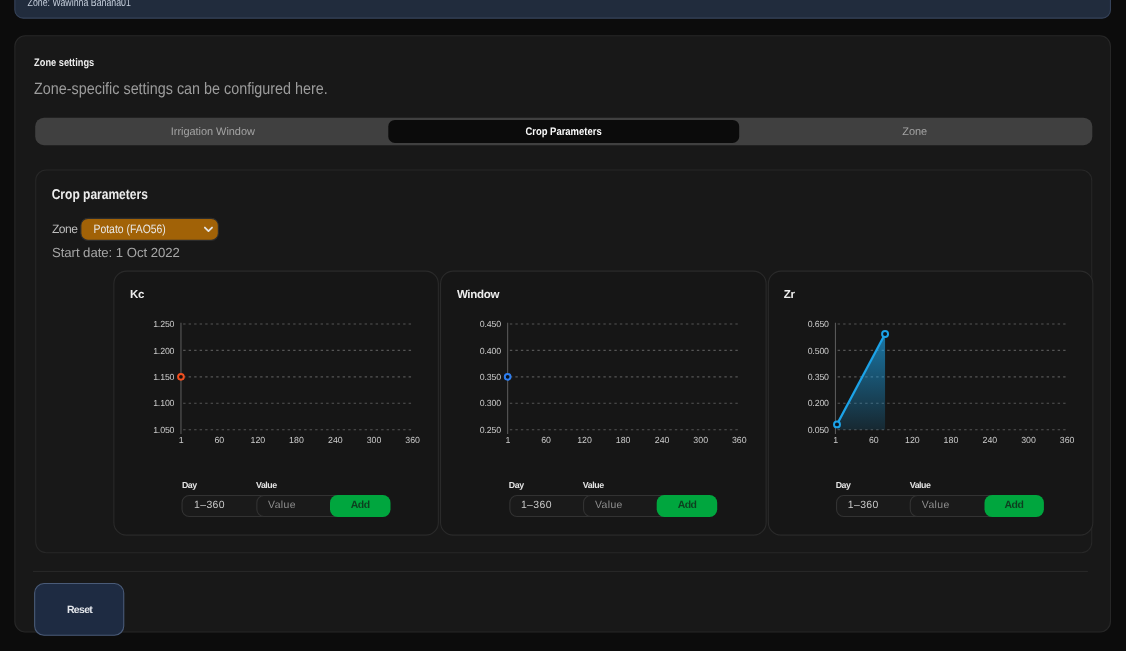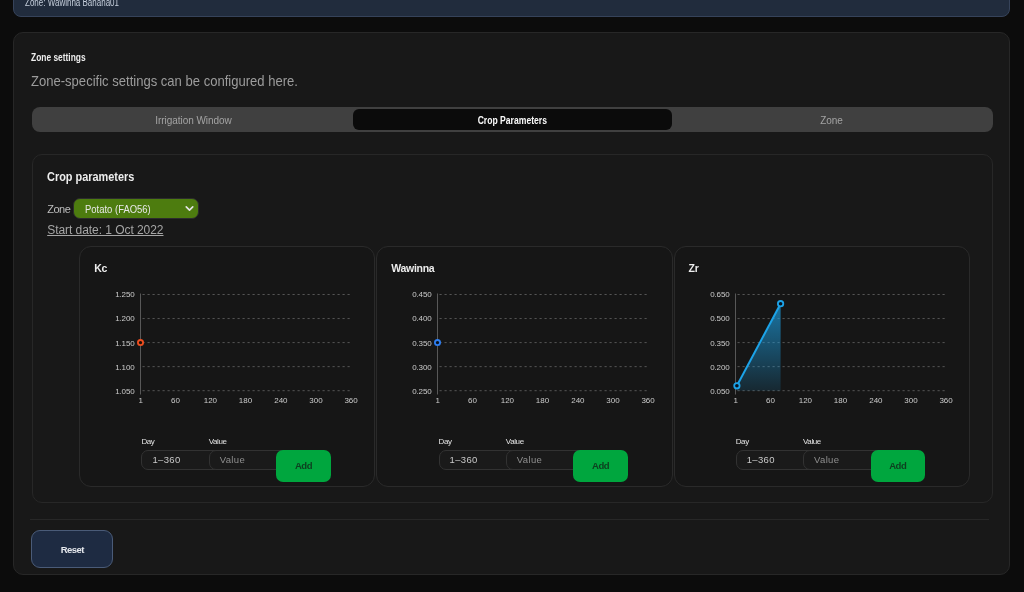--- a/index.html
+++ b/index.html
@@ -23,41 +23,41 @@
   .tab { flex:1; display:flex; align-items:center; justify-content:center; padding-top:1.5px;
     font-size:10px; color:#a3a3a3; letter-spacing:-0.05px; }
   .tab.active { background:#0b0b0b; color:#fafafa; border-radius:6px; font-weight:700; letter-spacing:0; }
 
   .inner { position:absolute; left:18.2px; top:121px; width:960.8px; height:349px;
     background:#181818; border:1px solid #272727; border-radius:10px; }
   .h2 { position:absolute; left:14px; top:13.9px; font-size:13px; font-weight:700; color:#ededed; line-height:16px; }
   .typelabel { position:absolute; left:14px; top:43px; height:21px; display:flex; align-items:center;
     font-size:11px; color:#bdbdbd; letter-spacing:-0.45px; }
   .select { position:absolute; left:39.7px; top:43px; width:126px; height:21px;
-    background:#4d7c0f; border:1px solid #2c2c2c; border-radius:7px;
+    background:#a16207; border:1px solid #2c2c2c; border-radius:7px;
     display:flex; align-items:center; justify-content:space-between; padding:0 2px 0 11px; white-space:nowrap; }
   .select .txt { font-size:11px; color:#e8e8e8; }
-  .startdate { position:absolute; left:14px; top:66.5px; font-size:12px; color:#a6a6a6; line-height:16px; letter-spacing:-0.05px;text-decoration:underline; }
-
-  .chartgrid { position:absolute; left:8px; top:91px; width:928.5px; height:240.5px;
+  .startdate { position:absolute; left:14px; top:66.5px; font-size:12px; color:#a6a6a6; line-height:16px; letter-spacing:-0.05px; }
+
+  .chartgrid { position:absolute; left:32px; top:91px; width:928.5px; height:240.5px;
     display:grid; grid-template-columns:repeat(3,1fr); gap:1px;padding-left:38px; }
   .chartcard { position:relative; background:#161616; border:1px solid #2a2a2a; border-radius:12px; }
   .h3 { position:absolute; left:14px; top:13.5px; font-size:10.5px; font-weight:700; color:#ededed; line-height:14px; letter-spacing:-0.3px; }
   .chartsvg { position:absolute; left:0; top:0; }
 
-  .flabel { position:absolute; font-size:8px; font-weight:400; color:#e3e3e3; letter-spacing:-0.4px; line-height:10px; }
+  .flabel { position:absolute; font-size:8px; font-weight:700; color:#e3e3e3; letter-spacing:-0.4px; line-height:10px; }
   .finput { position:absolute; width:83px; height:20px; background:#1a1a1a; border:1px solid #323232; border-radius:7px;
     font-size:9.5px; letter-spacing:0.35px; display:flex; align-items:center; padding-left:10px; }
   .finput.day { color:#c9c9c9; }
   .finput.val { color:#8f8f8f; }
-  .addbtn { position:absolute; width:54.5px; height:32px; background:#00a63e; border-radius:7px; color:#0d4020;
+  .addbtn { position:absolute; width:54.5px; height:20px; background:#00a63e; border-radius:7px; color:#0d4020;
     font-size:9.5px; font-weight:700; letter-spacing:-0.45px; display:flex; align-items:center; justify-content:center; }
 
   .sep { position:absolute; left:16px; top:486px; width:959px; height:1px; background:#272727; }
-  .resetbtn { position:absolute; left:17.3px; top:497.4px; width:82px; height:38px;
+  .resetbtn { position:absolute; left:17.3px; top:497.4px; width:82px; height:48px;
     background:#1e2b42; border:1px solid #4a5b78; border-radius:9px;
     display:flex; align-items:center; justify-content:center; color:#e4e7ec; font-size:9.5px; font-weight:700; letter-spacing:-0.6px; }
 </style>
 </head>
 <body>
   <div class="topbar">
     <span class="sxl" style="transform:scaleX(0.8);">Zone: Wawinna Banana01</span>
   </div>
 
   <div class="card">
@@ -115,21 +115,21 @@
             <circle cx="60.5" cy="95.6" r="2.6" fill="#1d0f08" stroke="#ef4f20" stroke-width="1.8"></circle>
           </svg>
           <span class="flabel" style="left:61.2px; top:190.4px;">Day</span>
           <span class="flabel" style="left:128.5px; top:190.4px;">Value</span>
           <div class="finput day" style="left:61.2px; top:202.5px;">1–360</div>
           <div class="finput val" style="left:128.5px; top:202.5px;">Value</div>
           <div class="addbtn" style="left:196px; top:202.5px;">Add</div>
         </div>
 
         <div class="chartcard">
-          <div class="h3">Wawinna</div>
+          <div class="h3">Window</div>
           <svg class="chartsvg" width="300" height="175" viewBox="0 0 300 175">
             <g stroke="#555555" stroke-width="1" stroke-dasharray="2.2 2.8">
               <line x1="62.5" y1="47.5" x2="271.5" y2="47.5"></line>
               <line x1="62.5" y1="71.55" x2="271.5" y2="71.55"></line>
               <line x1="62.5" y1="95.6" x2="271.5" y2="95.6"></line>
               <line x1="62.5" y1="119.65" x2="271.5" y2="119.65"></line>
               <line x1="62.5" y1="143.7" x2="271.5" y2="143.7"></line>
             </g>
             <line x1="60.5" y1="46.5" x2="60.5" y2="147.5" stroke="#585858" stroke-width="1"></line>
             <g font-size="8" fill="#cbcbcb" text-anchor="end" font-family="Liberation Sans" letter-spacing="-0.15">

